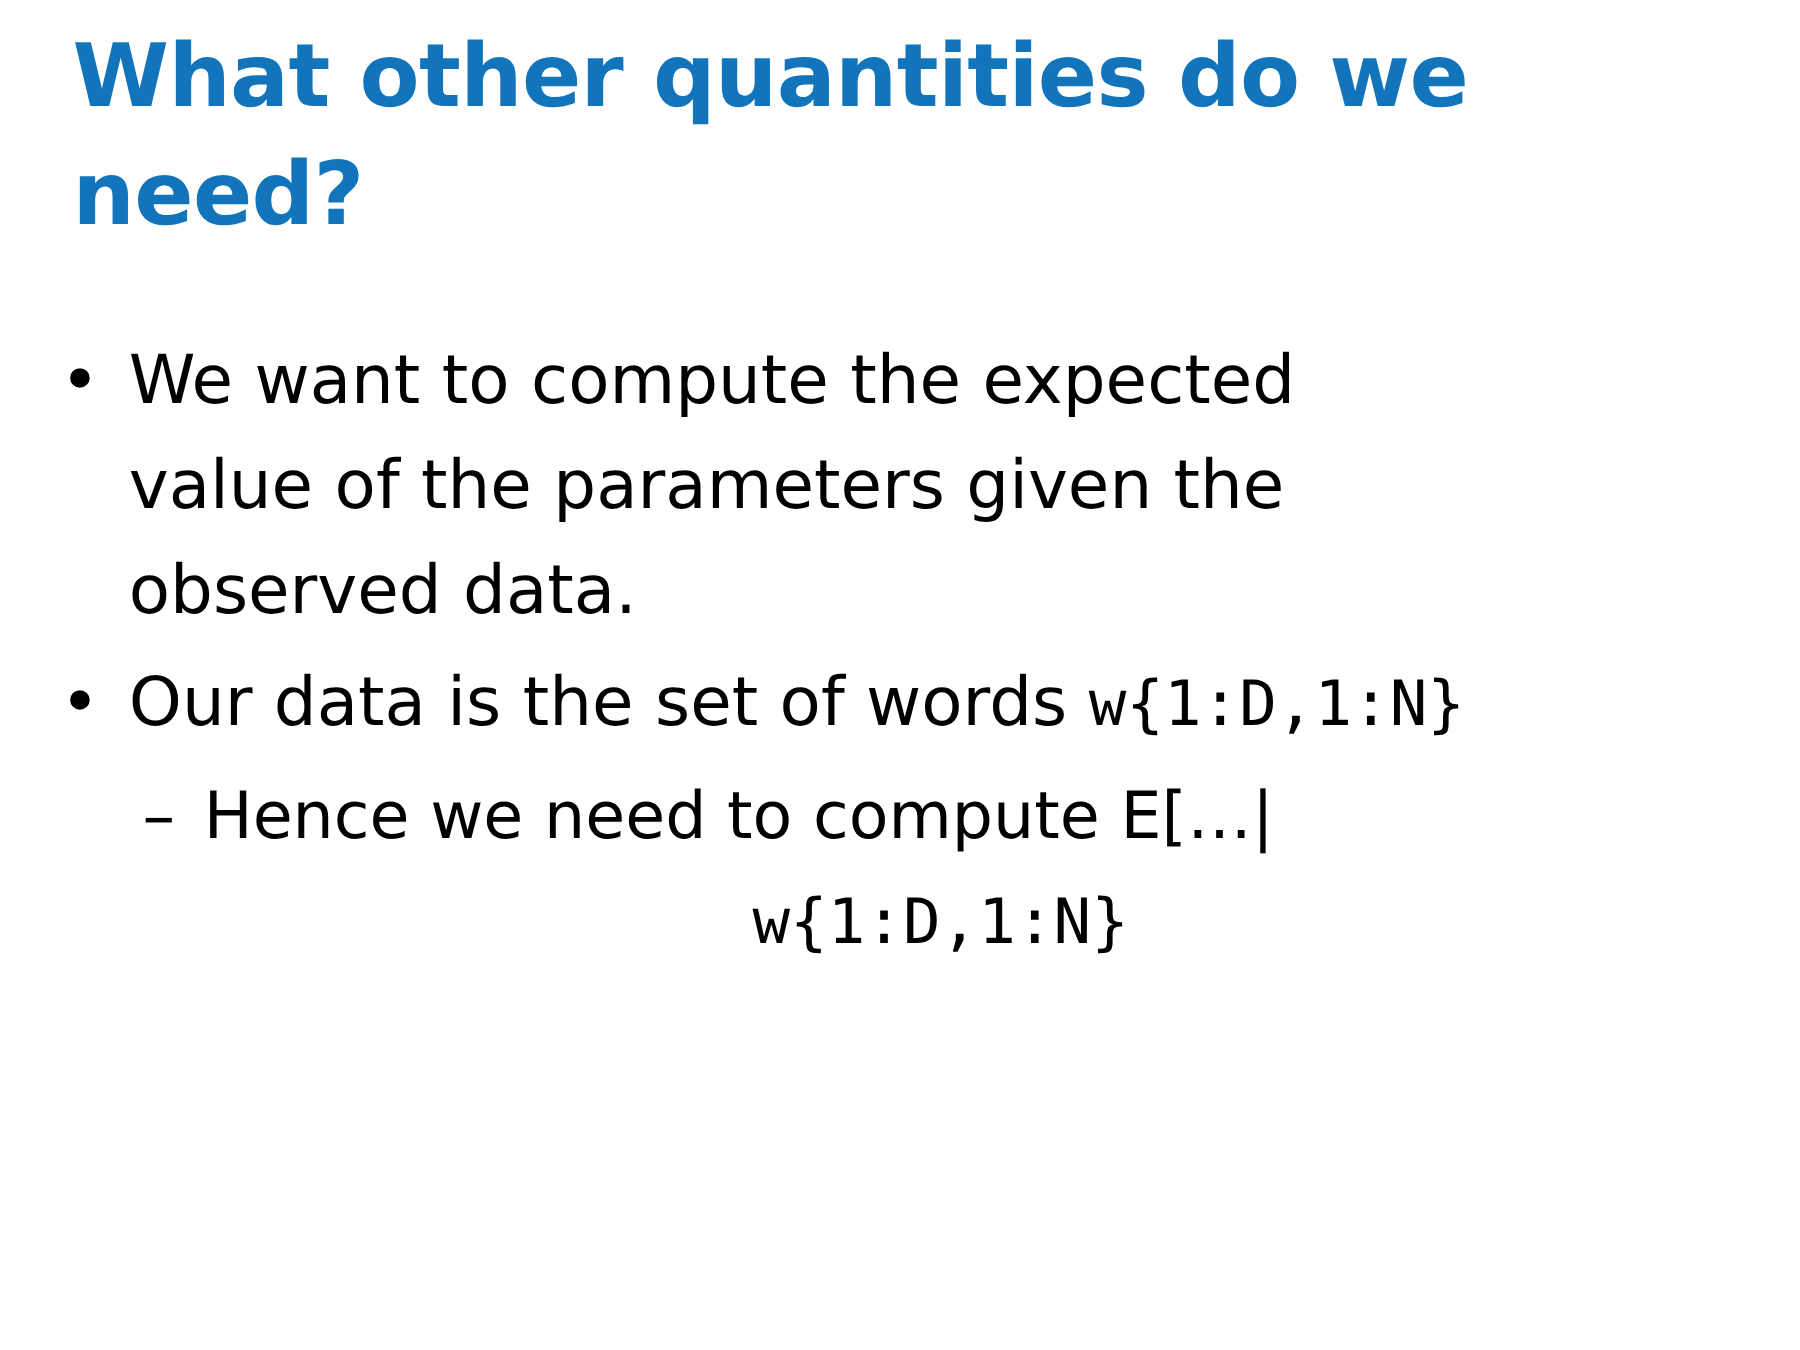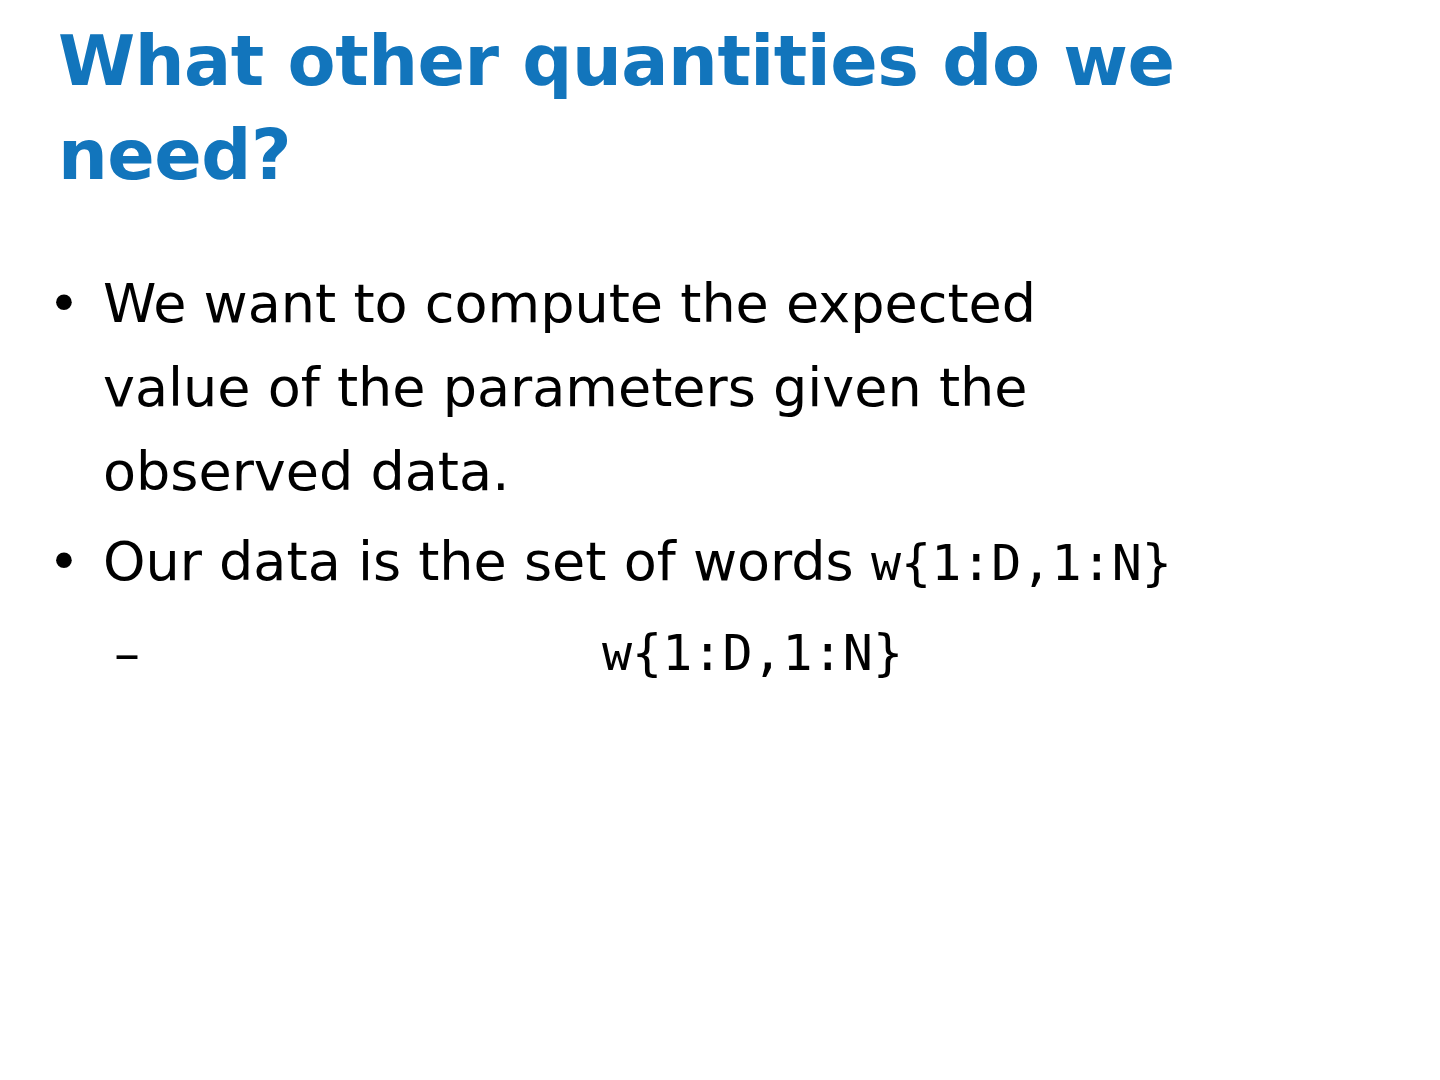--- a/index.html
+++ b/index.html
@@ -121,17 +121,18 @@
       <span class="line">We want to compute the expected value of the parameters given the observed data.</span>
     </div>
 
     <div class="bullet-l1">
       <span class="marker">•</span>
       <span class="line"><span>Our data is the set of words </span><span class="mono">w{1:D,1:N}</span></span>
     </div>
 
     <div class="bullet-l2">
       <span class="marker">–</span>
+      <span class="line">Hence we need to compute E[…|</span>
       <span class="line wrap-line mono">w{1:D,1:N}</span>
     </div>
 
   </div>
 </div>
 
 </body></html>

